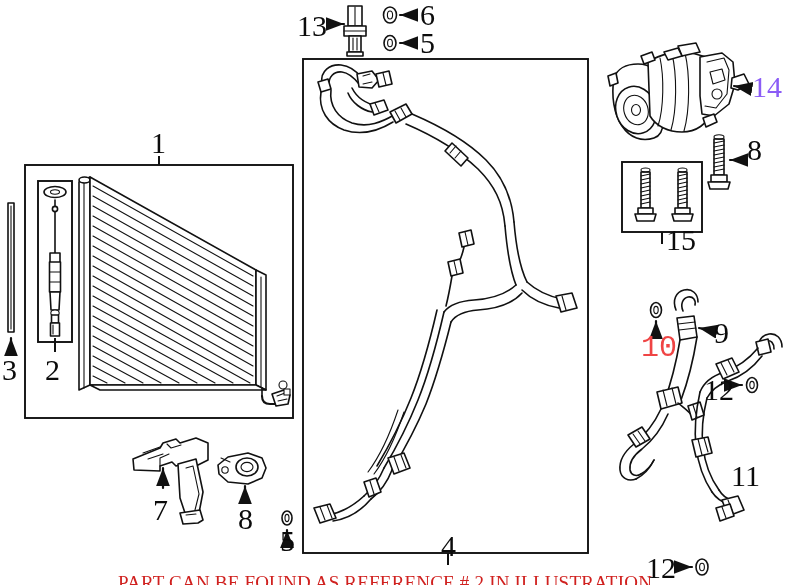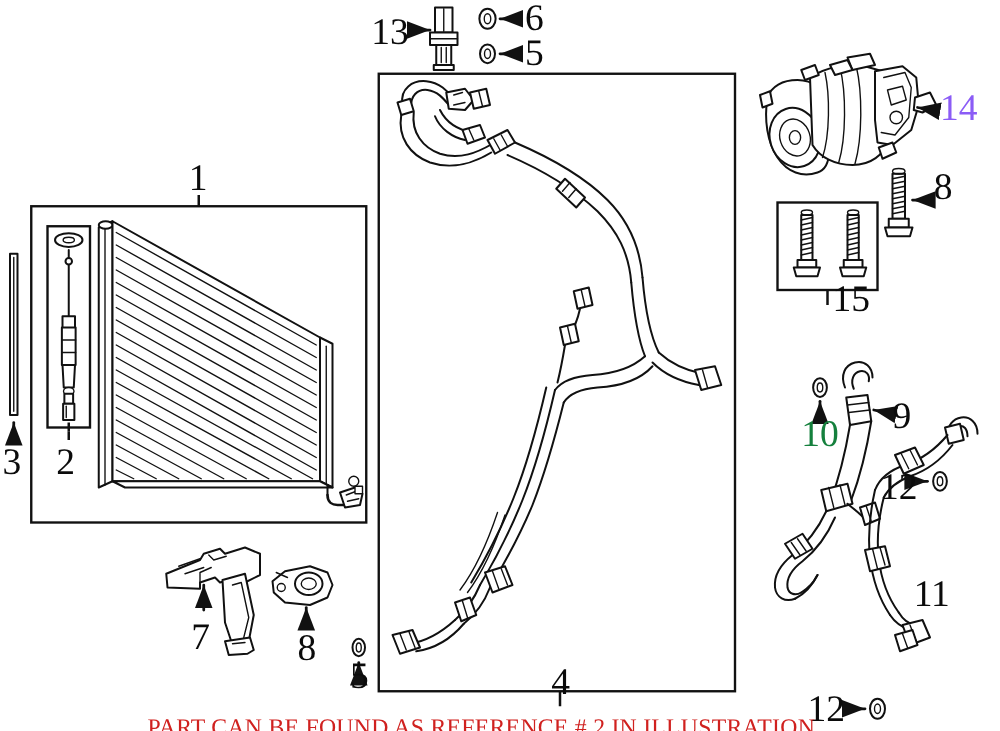--- a/index.html
+++ b/index.html
@@ -447,21 +447,21 @@
 <div class="lbl" style="left: 151px; top: 128px; color: rgb(11, 11, 11);">1</div>
 <div class="lbl" style="left: 45px; top: 355px; color: rgb(11, 11, 11);">2</div>
 <div class="lbl" style="left: 2px; top: 355px; color: rgb(11, 11, 11);">3</div>
 <div class="lbl" style="left: 441px; top: 531px; color: rgb(11, 11, 11);">4</div>
 <div class="lbl" style="left: 420px; top: 28px; color: rgb(11, 11, 11);">5</div>
 <div class="lbl" style="left: 280px; top: 526px; color: rgb(11, 11, 11);">5</div>
 <div class="lbl" style="left: 420px; top: 0px; color: rgb(11, 11, 11);">6</div>
 <div class="lbl" style="left: 153px; top: 495px; color: rgb(11, 11, 11);">7</div>
 <div class="lbl" style="left: 238px; top: 504px; color: rgb(11, 11, 11);">8</div>
 <div class="lbl" style="left: 714px; top: 318px; color: rgb(11, 11, 11);">9</div>
-<div class="lbl" style="left: 641px; top: 333px; color: #15803d;">10</div>
+<div class="lbl" style="left: 641px; top: 333px; color: #ef4444; font-family: Liberation Mono, monospace;">10</div>
 <div class="lbl" style="left: 731px; top: 461px; color: rgb(11, 11, 11); text-align: center;">11</div>
 <div class="lbl" style="left: 704px; top: 375px; color: rgb(11, 11, 11);">12</div>
 <div class="lbl" style="left: 646px; top: 553px; color: rgb(11, 11, 11);">12</div>
 <div class="lbl" style="left: 297px; top: 11px; color: rgb(11, 11, 11);">13</div>
 <div class="lbl" style="left: 752px; top: 72px; color: #8b5cf6;">14</div>
 <div class="lbl" style="left: 650px; top: 225px; color: rgb(11, 11, 11); margin-left: 16px;">15</div>
 <div class="lbl" style="left: 747px; top: 135px; color: rgb(11, 11, 11);">8</div>
 
 <div class="overlay-note" style="color: rgb(208, 33, 31);">PART CAN BE FOUND AS REFERENCE # 2 IN ILLUSTRATION</div>
 

